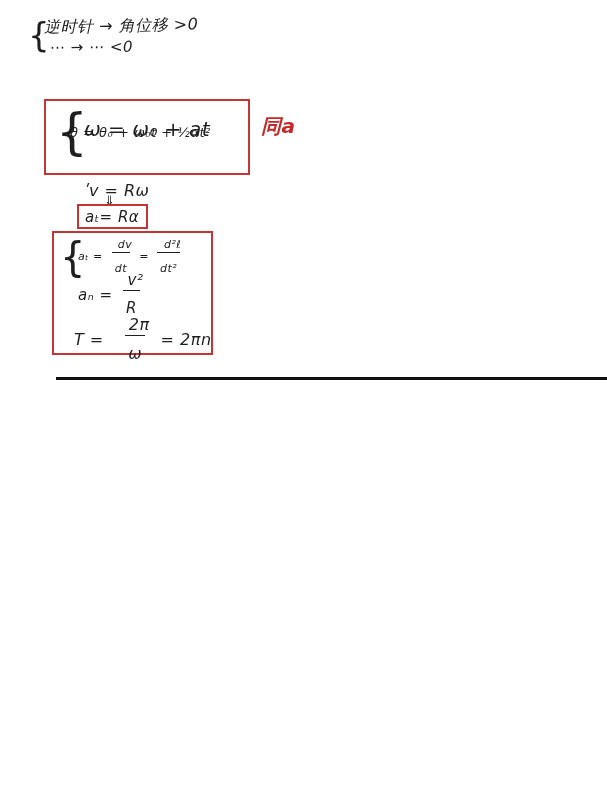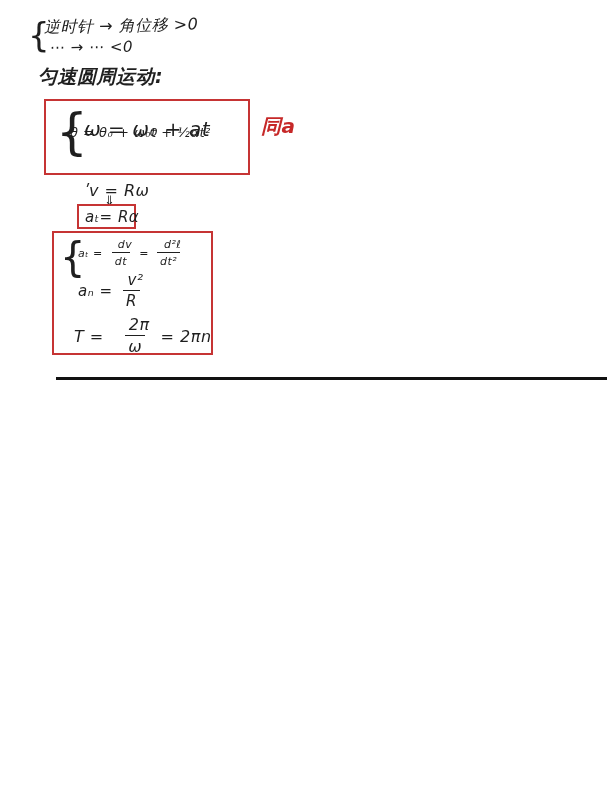--- a/index.html
+++ b/index.html
@@ -32,21 +32,21 @@
   }
   .rednote { color: #c62828; }
   .frac {
     display: inline-flex;
     flex-direction: column;
     align-items: center;
     vertical-align: middle;
     line-height: 1.05;
     margin: 0 4px;
   }
-  .frac .den { border-top: 1.6px solid #1f1f1f; padding: 3px 3px 0 3px; }
+  .frac .den { border-top: 1.6px solid #1f1f1f; padding: 10px 3px 0 3px; }
   .frac .num { padding: 0 3px 1px 3px; margin-left: 8px; }
   .eqrow {
     display: flex;
     align-items: center;
     white-space: nowrap;
   }
   .divider {
     position: absolute;
     background: #111111;
     height: 2.5px;
@@ -57,35 +57,34 @@
 </style>
 </head>
 <body>
 
 <div class="page">
 
   <span class="abs hand brace" style="left:28px; top:18px; font-size:34px;">{</span>
   <span class="abs hand tilt-1" style="left:44px; top:16px; font-size:16px;">逆时针 → 角位移 &gt;0</span>
   <span class="abs hand tilt-2" style="left:50px; top:38px; font-size:15px;">⋯    →   ⋯ &lt;0</span>
 
-  <span class="abs hand" style="left:38px; top:64px; font-size:19px; font-weight:600;">匀速圆周运动:</span>
 
   <div class="redbox" style="left:44px; top:99px; width:206px; height:76px;">
     <span class="abs hand brace" style="left:10px; top:6px; font-size:50px;">{</span>
     <span class="abs hand" style="left:38px; top:16px; font-size:20px;">ω =  ω₀ + at</span>
     <span class="abs hand" style="left:24px; top:24px; font-size:13px;">θ = θ₀ + ω₀t + ½αt²</span>
   </div>
 
   <span class="abs hand rednote" style="left:261px; top:113px; font-size:20px; font-weight:700;">同a</span>
 
   <span class="abs hand" style="left:84px; top:181px; font-size:16px;">ʹv = Rω</span>
 
   <span class="abs hand small-arrow" style="left:104px; top:193px;">⇓</span>
 
-  <div class="redbox" style="left:77px; top:204px; width:59px; height:25px;">
+  <div class="redbox" style="left:77px; top:204px; width:71px; height:25px;">
     <span class="abs hand" style="left:6px; top:2px; font-size:15px;">aₜ= Rα</span>
   </div>
 
   <div class="redbox" style="left:52px; top:231px; width:161px; height:124px;">
     <span class="abs hand brace" style="left:6px; top:4px; font-size:40px;">{</span>
 
     <div class="abs eqrow hand" style="left:24px; top:6px; font-size:11px;">
       <span>aₜ =</span>
       <span class="frac">
         <span class="num">dv</span>

